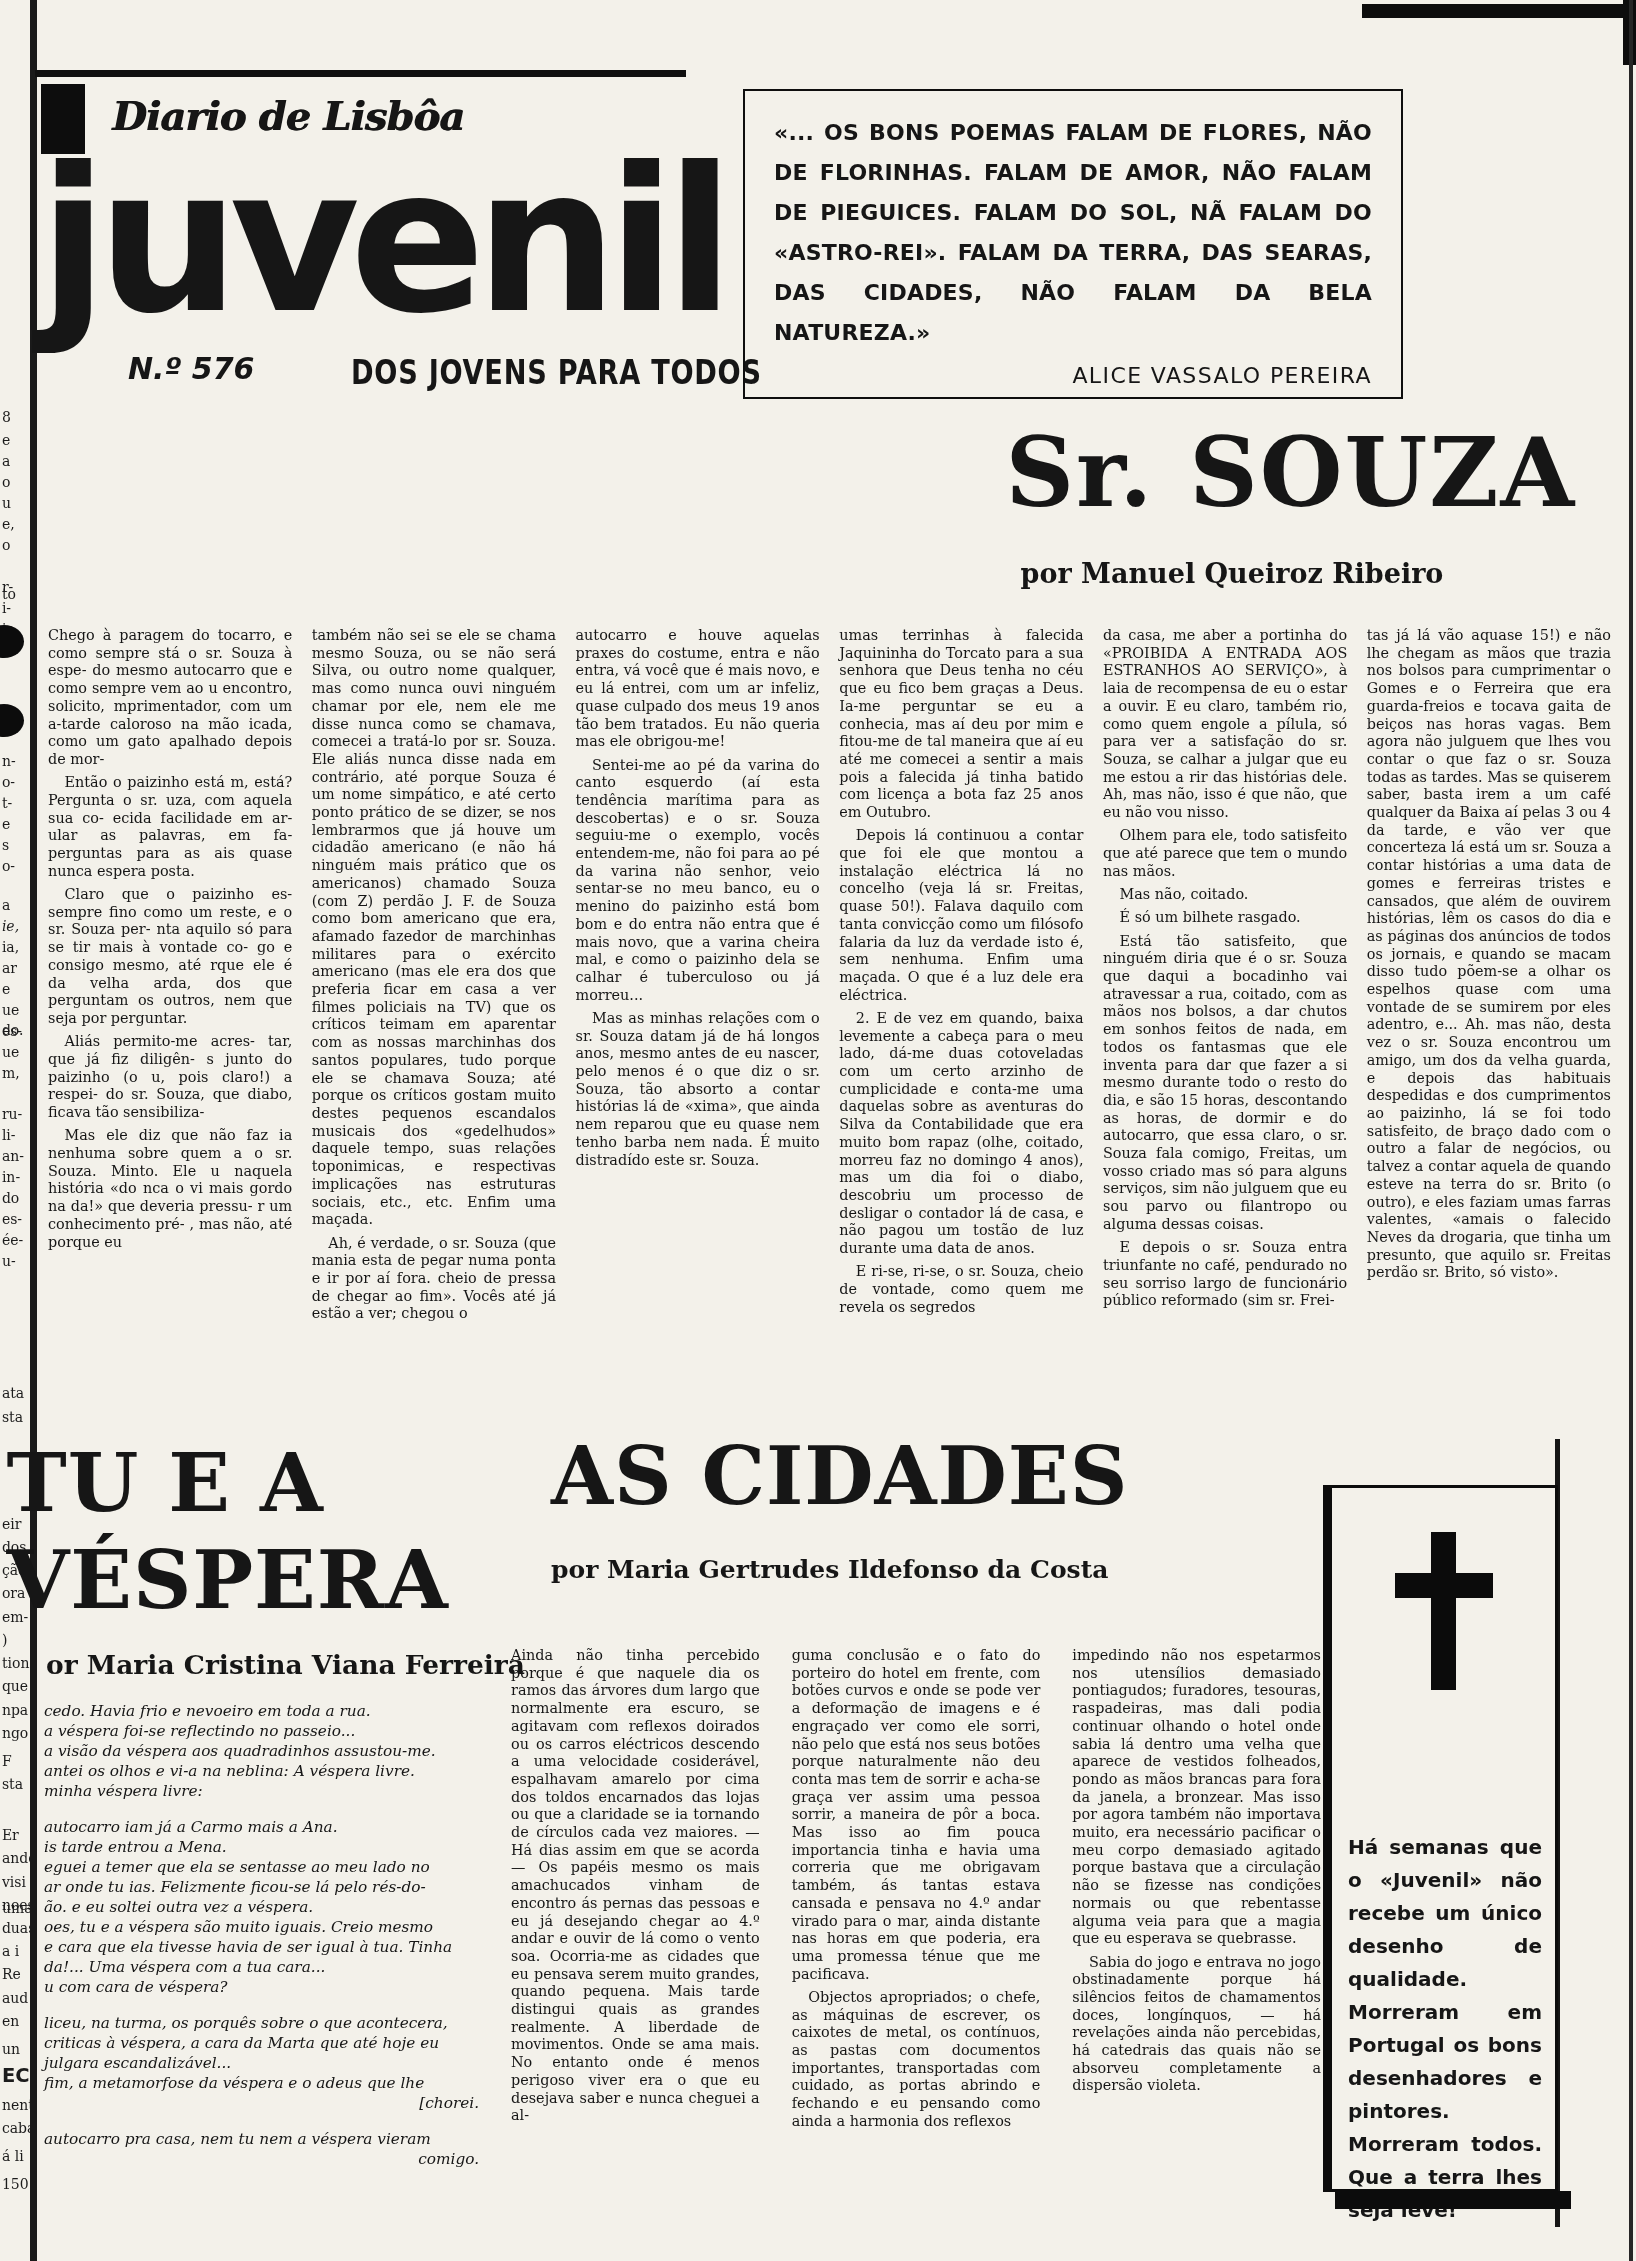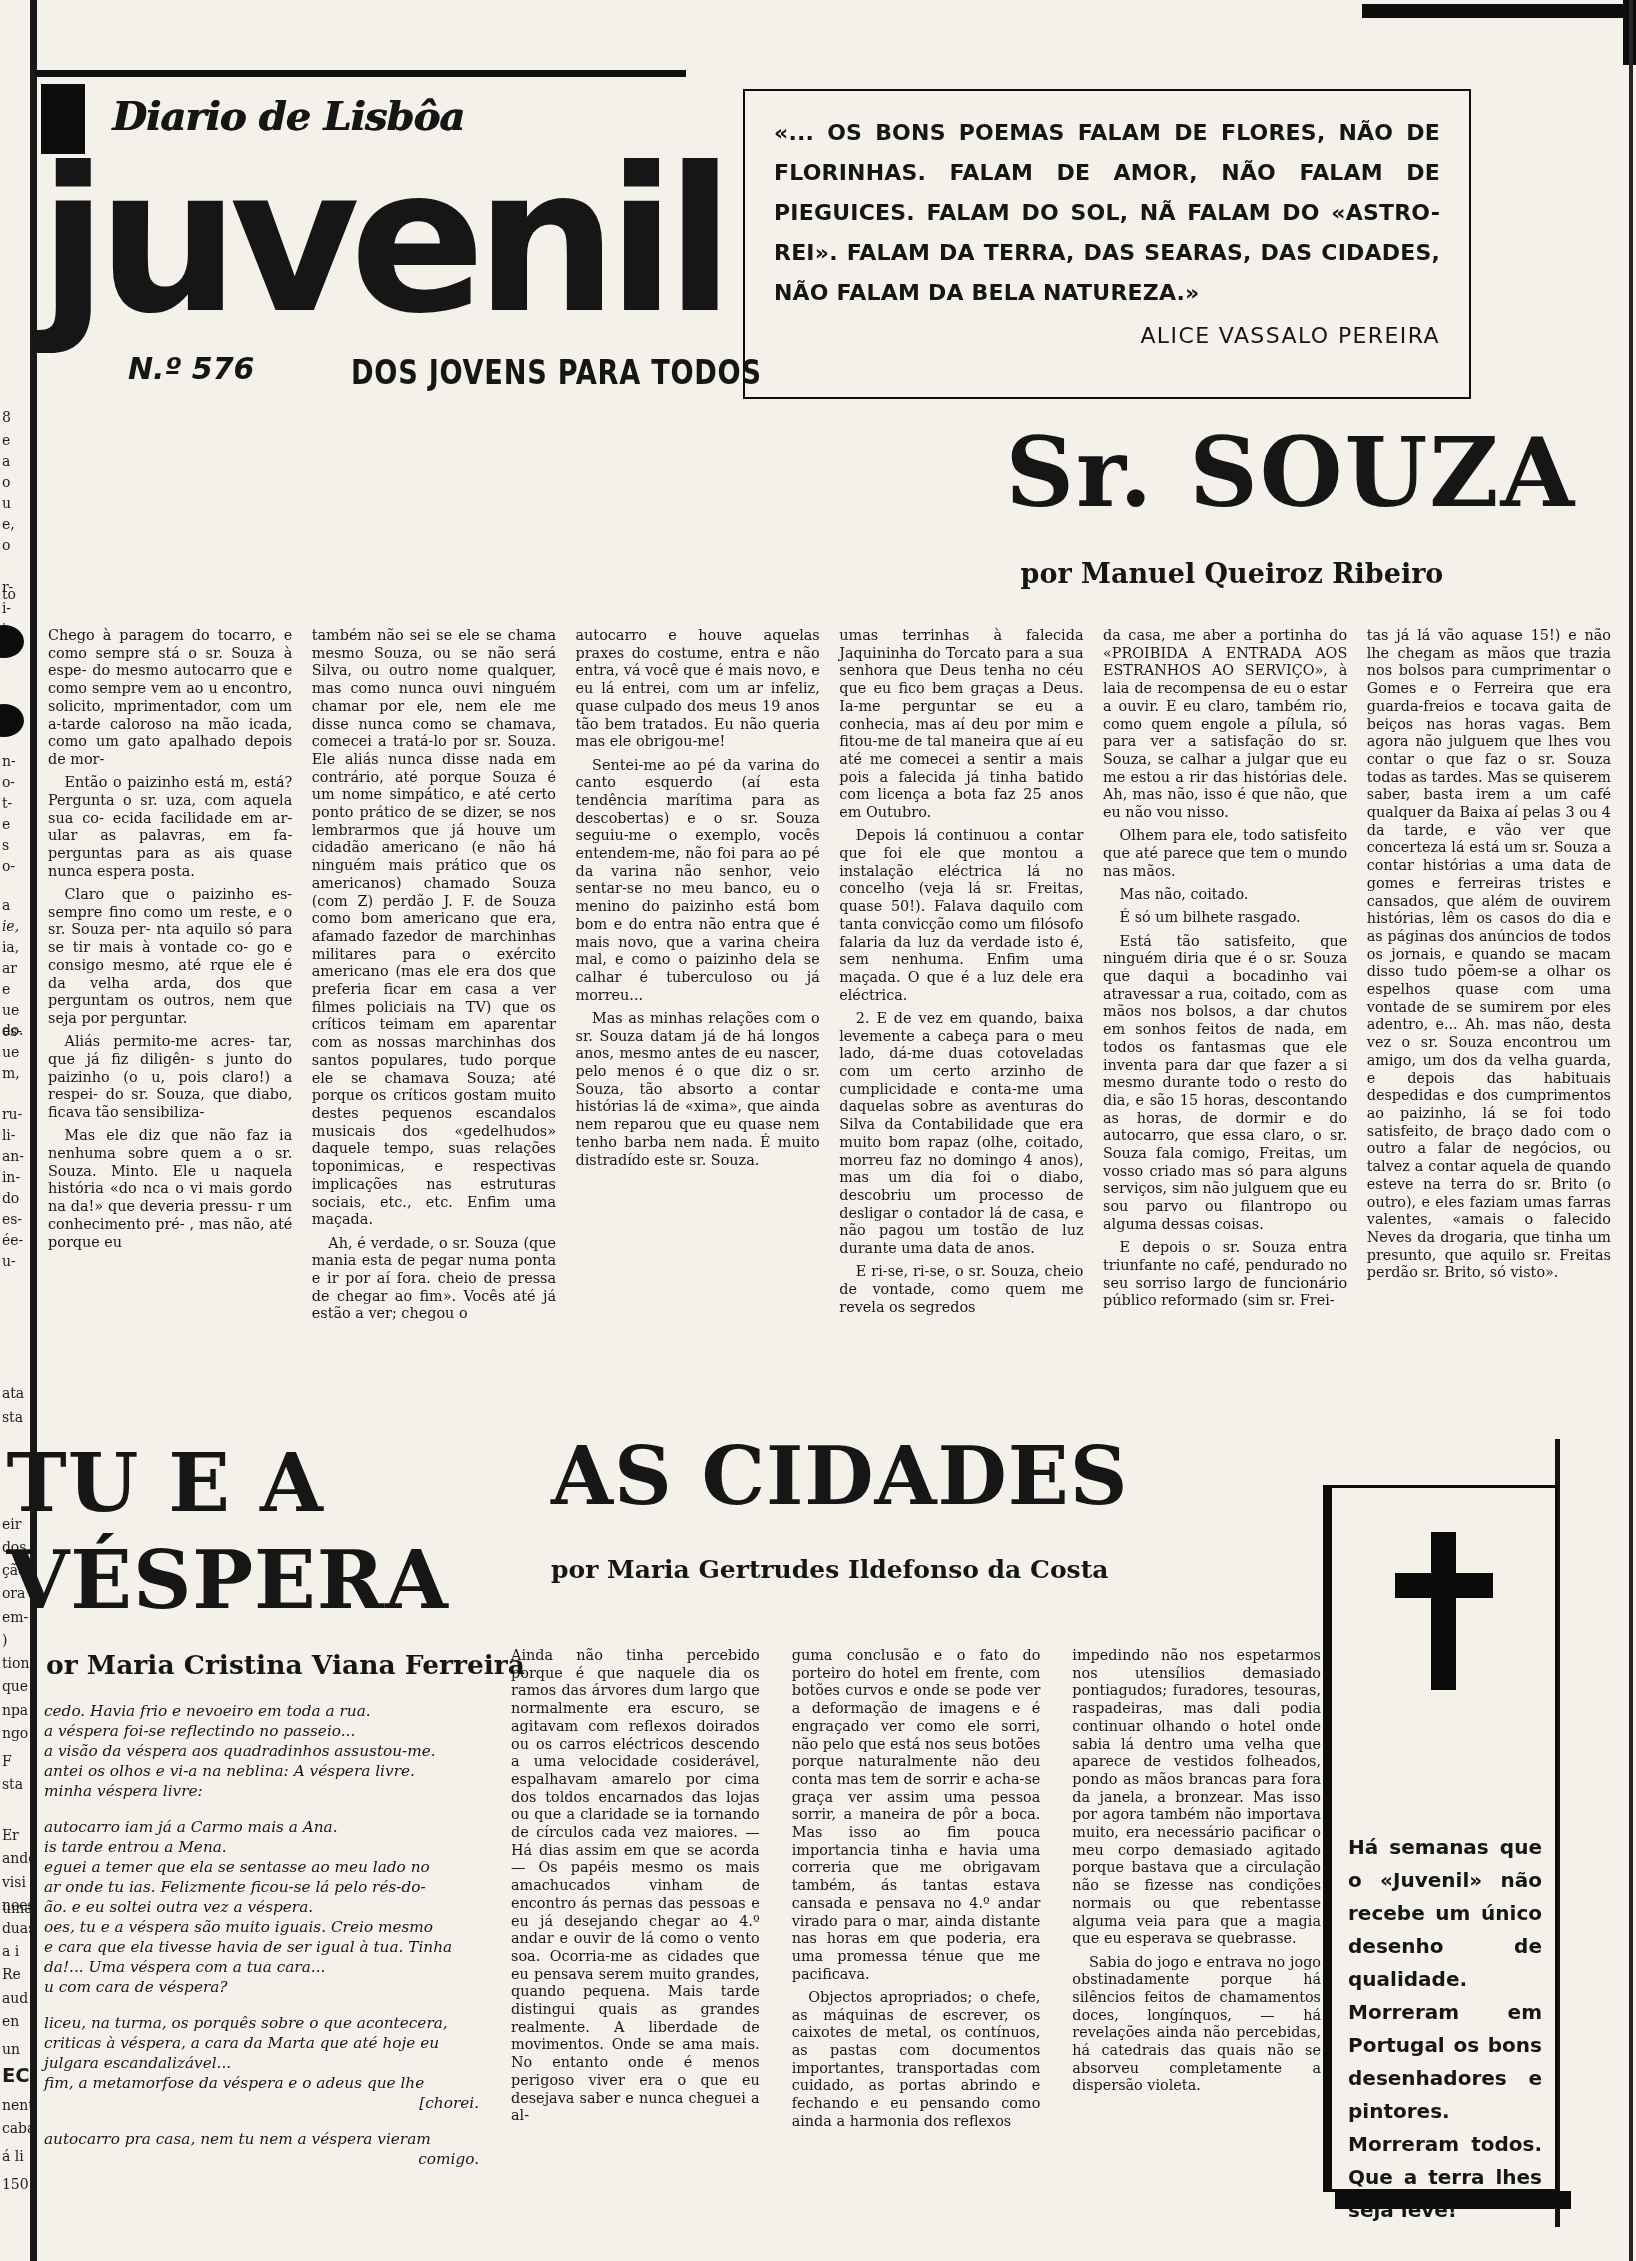--- a/index.html
+++ b/index.html
@@ -24,21 +24,21 @@
   
   .mast-square{left:41px;top:84px;width:44px;height:70px;background:#0d0d0d;}
   .mast-name{left:112px;top:92px;font:italic 900 40px "DejaVu Serif",serif;letter-spacing:-0.9px;
              text-shadow:0.9px 0 0 #161616;}
   .logo{left:39px;top:136px;font:900 200px/1.05 "DejaVu Sans","Liberation Sans",sans-serif;letter-spacing:-10.2px;}
   .issue{left:128px;top:351px;font:italic 900 30px "DejaVu Sans","Liberation Sans",sans-serif;}
   .tagline{left:351px;top:352px;font:900 34px "DejaVu Sans","Liberation Sans",sans-serif;
            transform:scaleX(.8);transform-origin:left top;white-space:nowrap;letter-spacing:0.9px;}
 
   
-  .quote-box{left:743px;top:89px;width:728px;height:310px;border:2.8px solid #0e0e0e;
+  .quote-box{left:743px;top:89px;width:660px;height:310px;border:2.8px solid #0e0e0e;
              padding:22px 29px 4px;box-sizing:border-box;}
   .quote-text{font:900 22px/40px "DejaVu Sans","Liberation Sans",sans-serif;text-align:justify;letter-spacing:0.2px;margin:0;}
   .quote-author{margin-top:10.2px;font:400 22px "DejaVu Sans","Liberation Sans",sans-serif;text-align:right;letter-spacing:1.4px;}
 
   
   .souza-title{left:874px;top:425px;width:702px;text-align:right;
                font:bold 95px/1 "DejaVu Serif","Liberation Serif",serif;letter-spacing:1.9px;}
   .souza-byline{left:953px;top:558px;width:558px;text-align:center;
                 font:bold 27px "DejaVu Serif",serif;}
 

